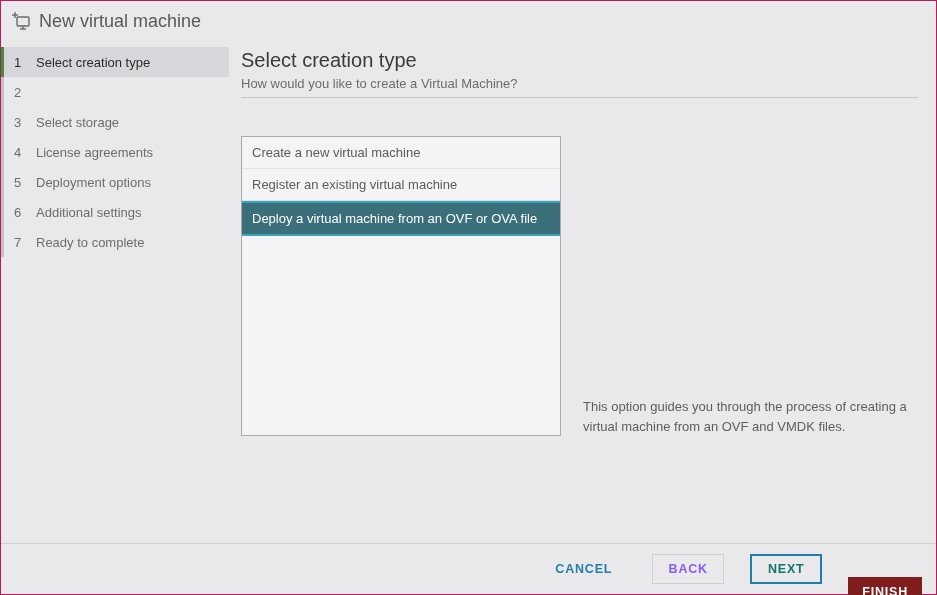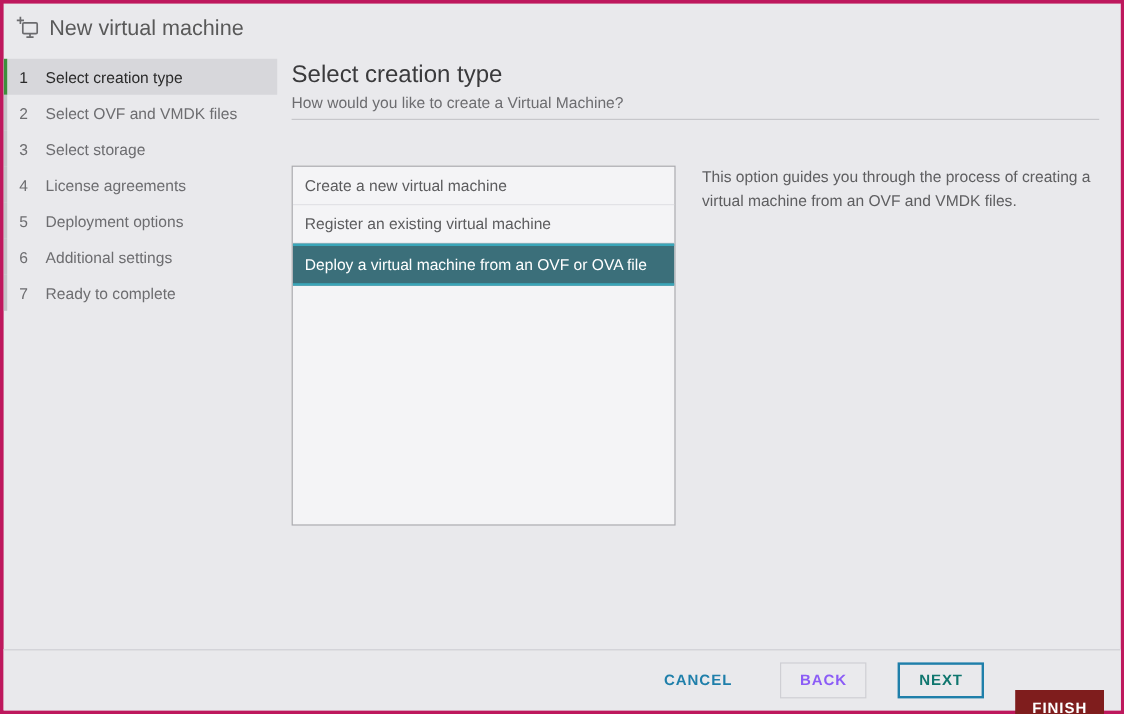--- a/index.html
+++ b/index.html
@@ -1,30 +1,30 @@
 <!DOCTYPE html>
 <html><head>
 <meta charset="utf-8">
 <style>
   * { box-sizing: border-box; margin: 0; padding: 0; }
   html, body { width: 937px; height: 595px; font-family: Arial, Helvetica, sans-serif; background: #e9e9ec; color: #454545; }
   body { display: flex; flex-direction: column; }
-  .dialog { width: 937px; height: 595px; background: #e9e9ec; border: 3px solid #be185d; display: flex; flex-direction: column; }
+  .dialog { width: 937px; height: 595px; background: #e9e9ec; border: 1px solid #be185d; display: flex; flex-direction: column; }
   .titlebar { display: flex; align-items: center; height: 40px; padding: 0 10px; font-size: 18px; color: #595959; }
   .titlebar .icon { width: 20px; height: 20px; margin-right: 8px; display:inline-flex; align-items:center; justify-content:center; }
   .titlebar .icon svg { stroke:#6b6b6e; }
   .body { flex: 1; display: flex; overflow: hidden; }
   .sidebar { width: 228px; padding: 6px 0 0 0; }
   .step { display: flex; align-items: center; height: 30px; padding: 0 10px; font-size: 13px; color: #6d6d70; border-left: 3px solid #c4c4c8; cursor: default; }
   .step .num { width: 16px; text-align: left; margin-right: 6px; }
   .step.active { background: #d7d7db; color: #2a2a2a; border-left: 3px solid #3e8f3e; font-weight: 500; }
   .main { flex: 1; padding: 8px 18px 0 12px; display: flex; flex-direction: column; }
   .main h1 { font-size: 20px; font-weight: 500; color: #3a3a3c; margin-bottom: 4px; }
   .main .subtitle { font-size: 13px; color: #6d6d70; padding-bottom: 6px; border-bottom: 1px solid #c7c7cb; margin-bottom: 38px; }
-  .content-row { display: flex; gap: 22px; }
+  .content-row { display: flex; gap: 22px; align-items: flex-end; }
   .optionbox { width: 320px; height: 300px; border: 1px solid #a9a9ae; background: #f4f4f6; overflow-y:auto; }
   .opt { padding: 8px 10px; font-size: 13px; color: #5c5c5e; border-bottom: 1px solid #e2e2e6; cursor: pointer; }
   .opt:last-child { border-bottom: none; }
   .opt.selected { background: #3b6f7a; color: #fff; border-top: 2px solid #3aa6b9; border-bottom: 2px solid #3aa6b9; }
   .desc { flex: 1; font-size: 13px; color: #5e5e60; line-height: 1.5; }
   .footer { height: 51px; border-top: 1px solid #cfcfd4; background: #e9e9ec; display: flex; align-items: center; justify-content: flex-end; padding: 0 14px; gap: 26px; }
   .btn { height: 30px; min-width: 72px; padding: 0 14px; font-size: 12.5px; letter-spacing: 0.8px; border: none; background: transparent; cursor: pointer; font-weight: 700; }
   .btn.cancel { color: #1f7faa; }
   .btn.back { color: #8b5cf6; border: 1px solid #cfcfd4; background:#eaeaed; }
   .btn.next { color: #0f766e; border: 2px solid #1f7faa; background:#e9e9ec; }
@@ -48,21 +48,20 @@
   </div>
 
   <div class="body">
     <div class="sidebar" id="sidebar">
         <div class="step active">
           <span class="num">1</span>
           <span>Select creation type</span>
         </div>
         <div class="step">
           <span class="num">2</span>
-          <span>Select OVF and VMDK files</span>
         </div>
         <div class="step">
           <span class="num">3</span>
           <span>Select storage</span>
         </div>
         <div class="step">
           <span class="num">4</span>
           <span>License agreements</span>
         </div>
         <div class="step">

